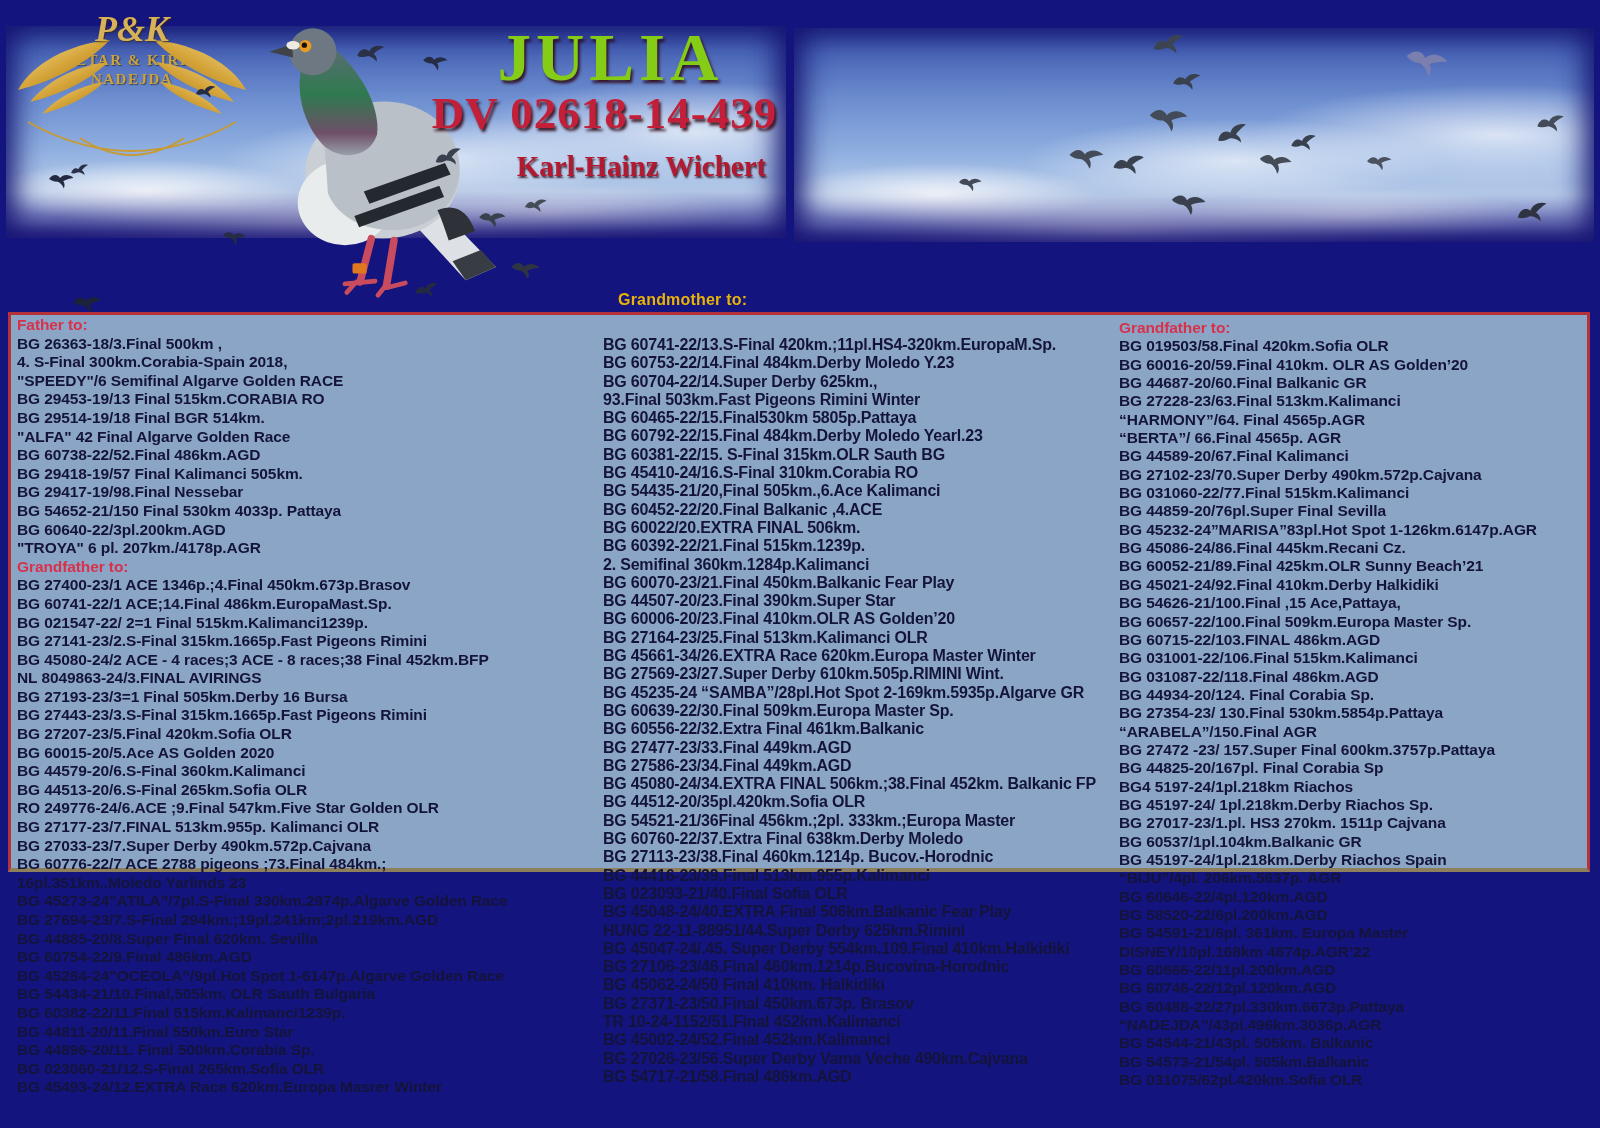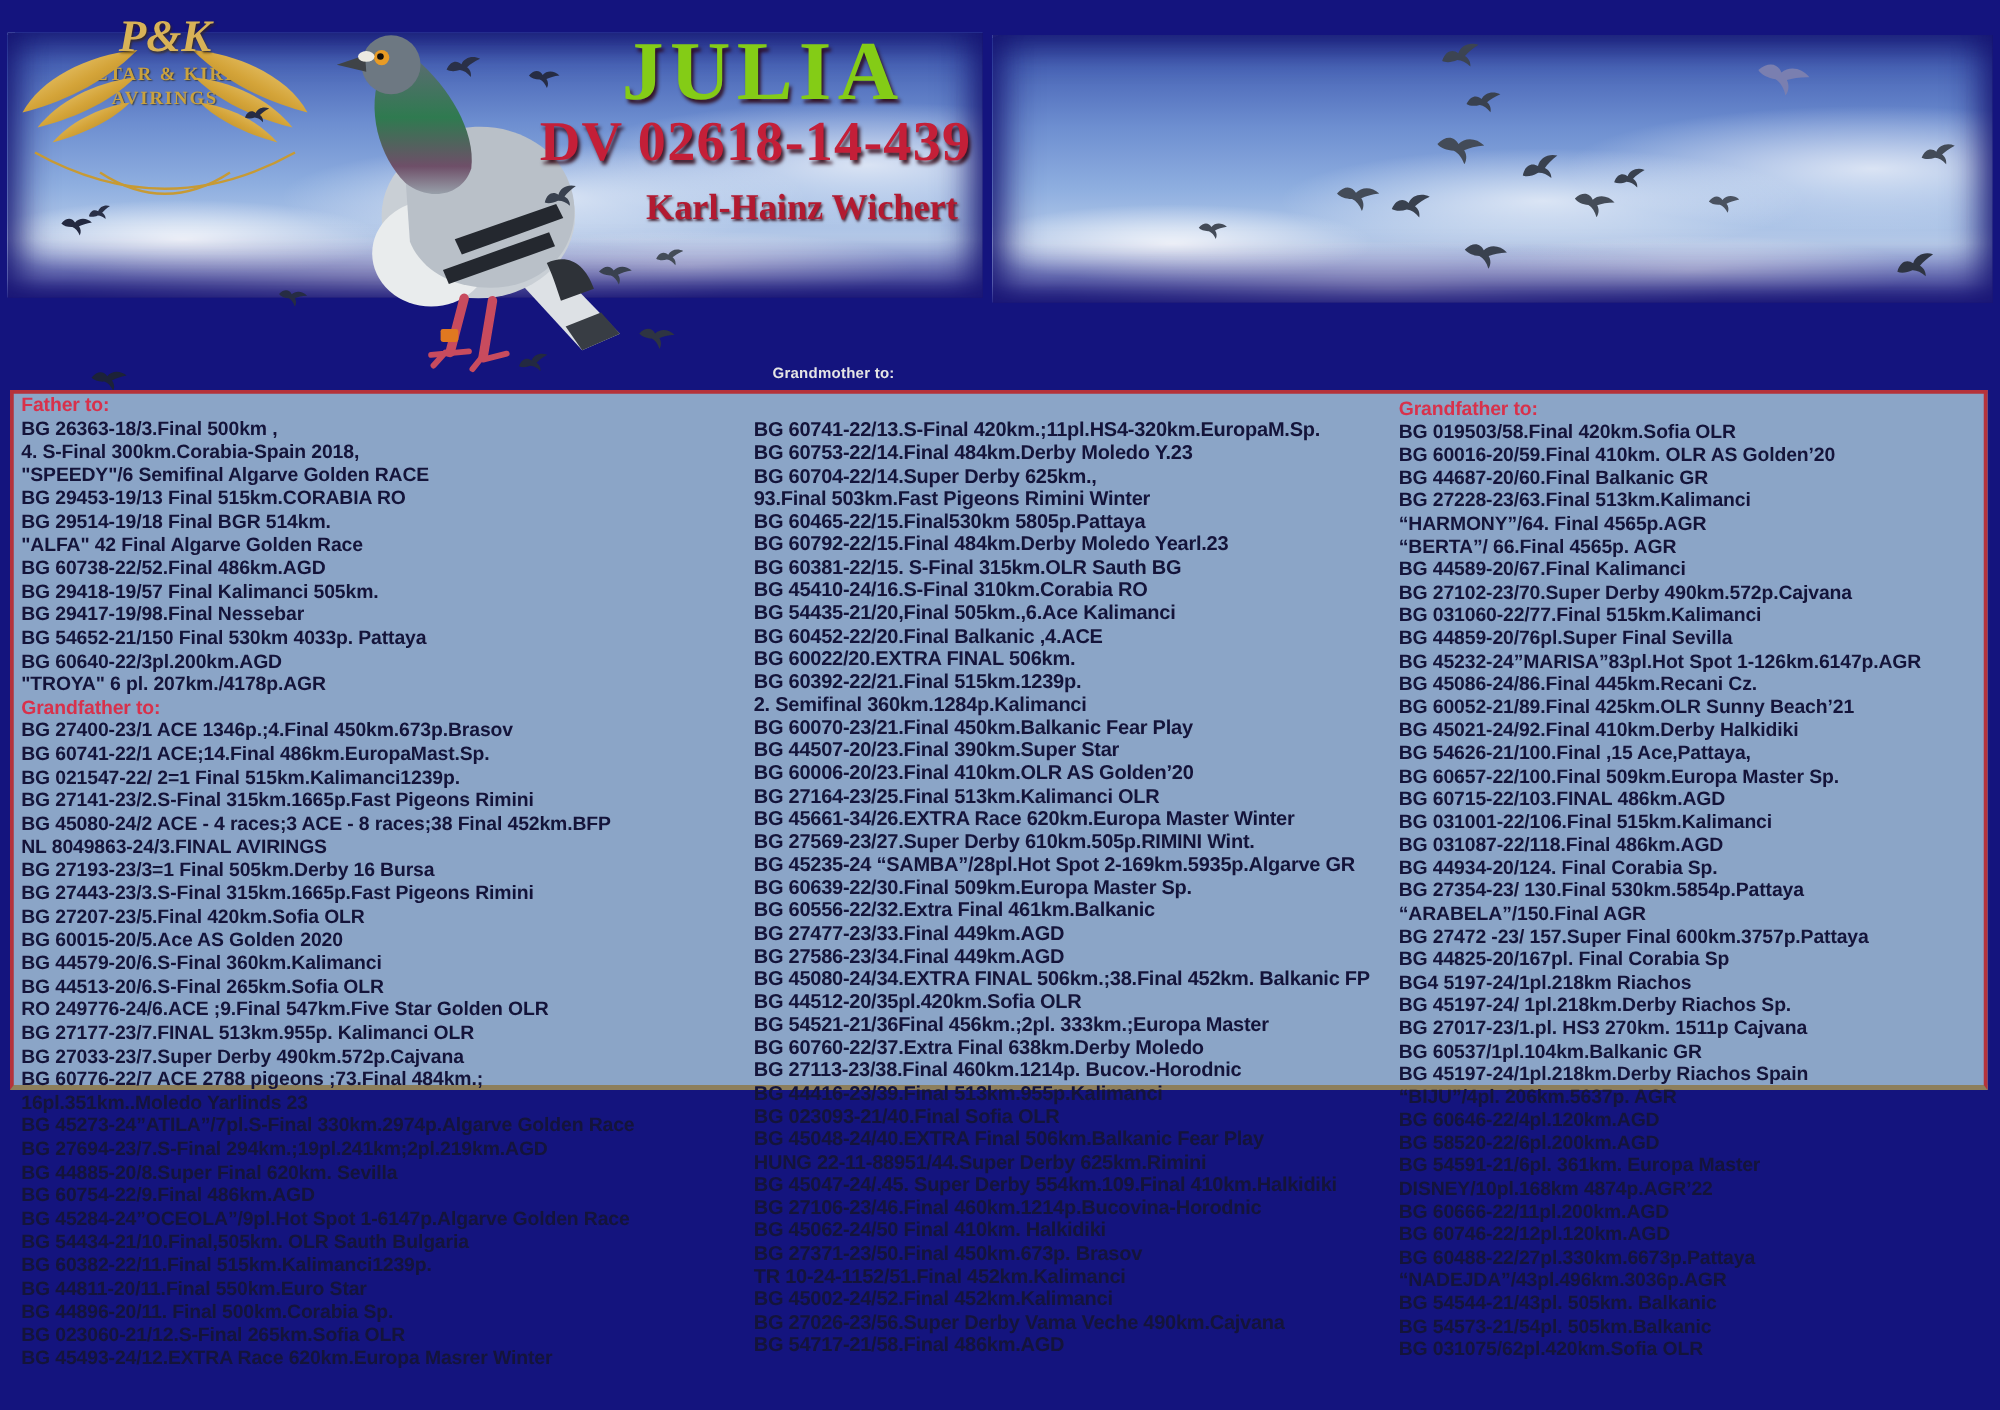--- a/index.html
+++ b/index.html
@@ -47,21 +47,21 @@
   .title-main{font-size:67px;line-height:66px;letter-spacing:5px;color:#84cc16;
               text-shadow:2px 3px 3px rgba(45,0,12,.85);}
   .title-ring{font-size:45px;line-height:46px;letter-spacing:1px;color:#c41f38;
               text-shadow:2px 3px 3px rgba(45,0,12,.85);white-space:nowrap;margin-left:-12px;}
   .title-fancier{font-size:29px;line-height:32px;color:#b21a31;margin-top:14px;padding-left:62px;
               text-shadow:1px 2px 2px rgba(45,0,12,.8);white-space:nowrap;}
   
   .pigeon{position:absolute;left:250px;top:14px;width:288px;height:302px;}
   
   .gm-heading{
-    position:absolute;left:618px;top:291px;font-size:12px;font-weight:bold;color:#e5e5e5;
+    position:absolute;left:618px;top:291px;font-size:16px;font-weight:bold;color:#eab308;
     letter-spacing:.2px;
   }
   
   .panel{
     position:absolute;left:8px;top:312px;width:1582px;height:560px;box-sizing:border-box;
     background:#8ba5c7;
     border:3px solid #b5323a;border-bottom:4px solid #8d7f5c;
   }
   .col{position:absolute;white-space:nowrap;color:#14143a;font-weight:bold;}
   .col .ln{white-space:nowrap;}
@@ -105,21 +105,21 @@
       <path d="M92,24 C58,28 30,44 14,64 C38,58 70,46 92,24 Z" fill="url(#goldg)"></path>
       <path d="M88,44 C62,48 40,60 26,76 C48,70 72,60 88,44 Z" fill="url(#goldg)"></path>
     </svg>
     <svg class="wing wing-right" viewBox="0 0 96 78">
       <path d="M94,2 C52,6 16,26 2,52 C30,45 66,30 94,2 Z" fill="url(#goldg)"></path>
       <path d="M92,24 C58,28 30,44 14,64 C38,58 70,46 92,24 Z" fill="url(#goldg)"></path>
       <path d="M88,44 C62,48 40,60 26,76 C48,70 72,60 88,44 Z" fill="url(#goldg)"></path>
     </svg>
     <div class="monogram">P&amp;K</div>
     <div class="lname">PETAR &amp; KIRIL</div>
-    <div class="lname">AVIRINGS</div>
+    <div class="lname">NADEJDA</div>
     <svg class="crest" viewBox="0 0 220 48">
       <path d="M6,2 Q110,60 214,2" fill="none" stroke="#c79a34" stroke-width="2"></path>
       <path d="M58,18 Q110,52 162,18" fill="none" stroke="#c79a34" stroke-width="2"></path>
     </svg>
   </div>
 
   <svg class="pigeon" viewBox="0 0 300 320">
     <path d="M168,175 L258,268 L226,282 L158,208 Z" fill="#dde1e5"></path>
     <path d="M242,250 L258,268 L226,282 L212,262 Z" fill="#383d44"></path>
     <ellipse cx="138" cy="168" rx="82" ry="70" fill="#c9cfd5"></ellipse>

